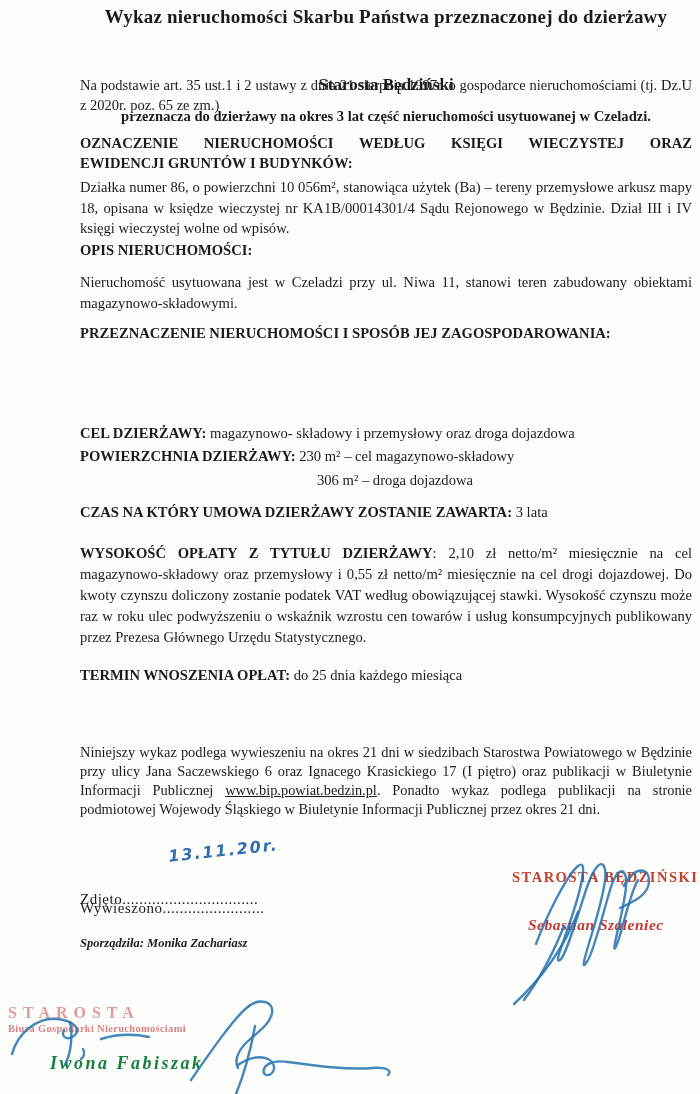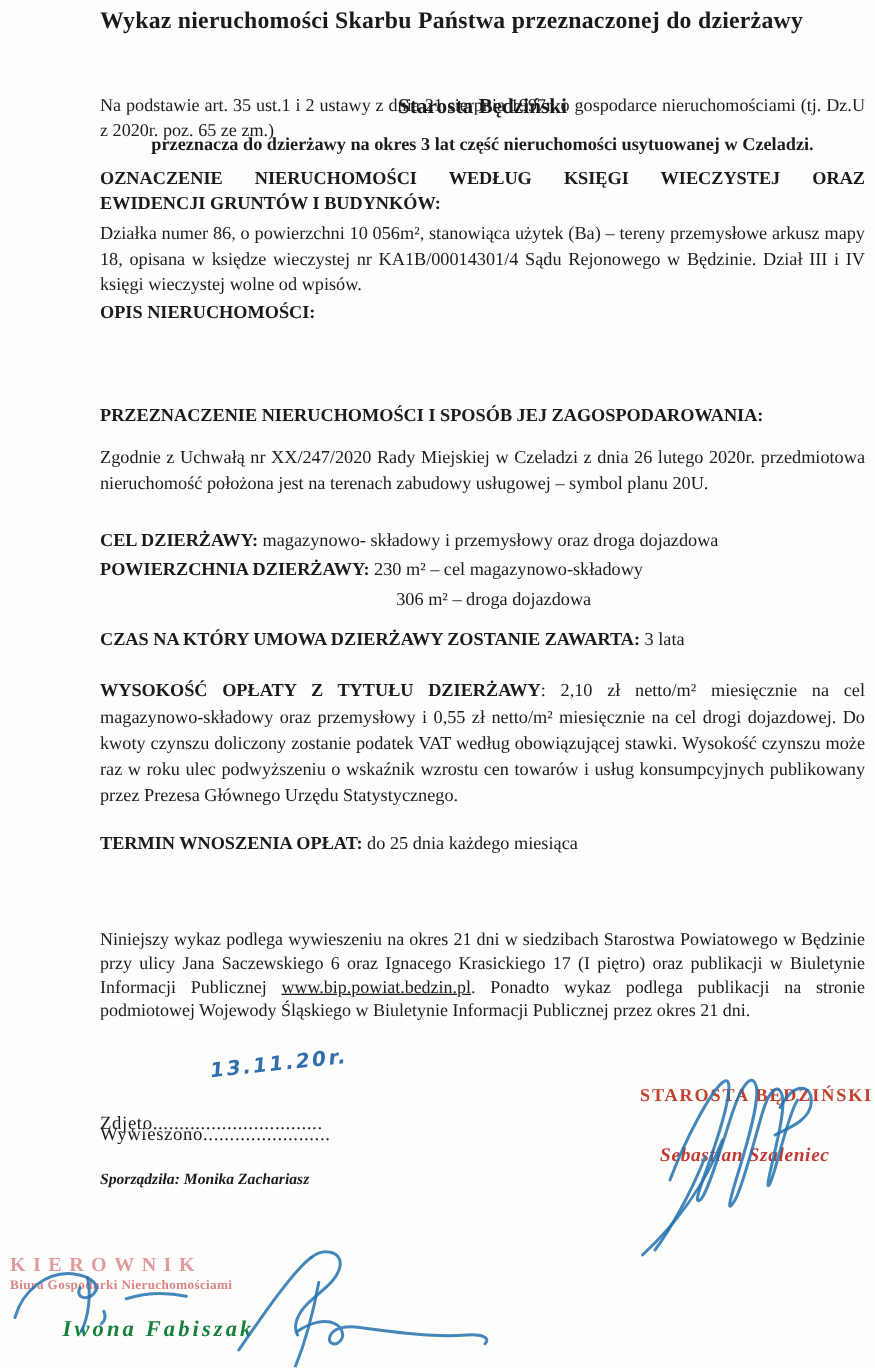--- a/index.html
+++ b/index.html
@@ -3,21 +3,21 @@
 <meta charset="utf-8">
 <style>
   html,body{margin:0;padding:0;background:#ffffff;}
   .page{
     position:relative;width:700px;height:1094px;background:#fdfdfc;overflow:hidden;
     font-family:"Liberation Serif",serif;color:#1b1b1b;
   }
   .abs{position:absolute;left:80px;width:612px;margin:0;}
   .b{font-weight:bold;}
   .j{text-align:justify;}
-  .title{top:6px;font-size:19px;font-weight:bold;letter-spacing:.2px;}
+  .title{top:6px;font-size:19px;font-weight:bold;text-align:center;letter-spacing:.2px;}
   .intro{top:36px;font-size:14.5px;line-height:19.5px;text-align:justify;margin-top:40px;}
   .authority{top:75px;font-size:17px;font-weight:bold;text-align:center;}
   .subtitle{top:108px;font-size:14.6px;font-weight:bold;text-align:center;}
   .sec-h{font-size:14.6px;font-weight:bold;line-height:20px;}
   .sec-h .hl1{display:block;text-align:justify;text-align-last:justify;}
   .sec-h .hl2{display:block;}
   .body-p{font-size:14.6px;line-height:20.5px;}
   .line{font-size:14.6px;line-height:19px;white-space:nowrap;}
   .pub{font-size:14.4px;line-height:19px;}
   .link{text-decoration:underline;cursor:pointer;}
@@ -49,23 +49,23 @@
 
   <div class="abs subtitle">przeznacza do dzierżawy na okres 3 lat  część nieruchomości usytuowanej w  Czeladzi.</div>
 
   <div class="abs sec-h" style="top:133px">
     <span class="hl1">OZNACZENIE NIERUCHOMOŚCI WEDŁUG KSIĘGI WIECZYSTEJ ORAZ</span>
     <span class="hl2">EWIDENCJI GRUNTÓW I BUDYNKÓW:</span>
   </div>
   <p class="abs body-p j" style="top:177px">Działka numer 86, o powierzchni 10 056m², stanowiąca użytek (Ba) – tereny przemysłowe arkusz mapy 18, opisana w księdze wieczystej nr KA1B/00014301/4 Sądu Rejonowego w Będzinie. Dział III i IV księgi wieczystej wolne od wpisów.</p>
 
   <div class="abs sec-h" style="top:240px">OPIS NIERUCHOMOŚCI:</div>
+  <p class="abs body-p j" style="top:272px">Nieruchomość usytuowana jest w Czeladzi przy ul. Niwa 11, stanowi teren zabudowany obiektami magazynowo-składowymi.</p>
 
   <div class="abs sec-h" style="top:323px">PRZEZNACZENIE NIERUCHOMOŚCI I SPOSÓB JEJ ZAGOSPODAROWANIA:</div>
-  <p class="abs body-p j" style="top:356px">Zgodnie z Uchwałą nr XX/247/2020 Rady Miejskiej w Czeladzi z dnia 26 lutego 2020r. przedmiotowa nieruchomość położona jest na terenach zabudowy usługowej – symbol planu 20U.</p>
 
   <div class="abs line" style="top:424px">
     <span class="b">CEL DZIERŻAWY:</span><span> magazynowo- składowy i przemysłowy oraz droga dojazdowa</span>
   </div>
 
   <div class="abs line" style="top:447px">
     <span class="b">POWIERZCHNIA DZIERŻAWY:</span><span> 230 m² – cel magazynowo-składowy</span>
   </div>
   <div class="abs line" style="top:471px;left:317px">306 m² – droga dojazdowa</div>
 
@@ -93,21 +93,21 @@
 
   <div class="abs st-title">STAROSTA BĘDZIŃSKI</div>
   <div class="abs st-name">Sebastian Szaleniec</div>
   <svg class="sig" style="left:498px;top:852px" width="160" height="160" viewBox="0 0 160 160">
     <path d="M38 92 C50 60 70 22 80 14 C90 6 84 34 74 64 C64 94 56 112 62 108 C68 104 80 62 88 38 C96 14 104 6 107 17 C110 28 100 62 92 88 C84 114 84 118 90 108 C96 98 106 58 112 38 C118 18 126 14 128 26 C130 38 122 68 118 86 C114 104 118 98 124 76 C130 54 136 34 140 28"></path>
     <path d="M126 34 C138 12 152 16 151 30 C150 44 134 50 122 56"></path>
     <path d="M80 60 C66 96 42 128 16 152"></path>
     <path d="M66 74 C54 104 38 132 26 148"></path>
   </svg>
 
-  <div class="abs kw-title">KIEROWNIK</div>
+  <div class="abs kw-title">STAROSTA</div>
   <div class="abs kw-sub">Biura Gospodarki Nieruchomościami</div>
   <div class="abs kw-name">Iwona Fabiszak</div>
   <svg class="sig" style="left:8px;top:1008px" width="152" height="60" viewBox="0 0 152 60">
     <path d="M4 46 C10 24 30 9 50 11 C66 13 73 21 67 27 C61 33 52 30 56 22"></path>
     <path d="M62 14 C65 28 63 45 57 57"></path>
     <path d="M75 41 C77 45 76 49 73 51"></path>
     <path d="M93 31 C109 26 127 26 141 29"></path>
   </svg>
 
   <svg class="sig" style="left:175px;top:998px" width="232" height="96" viewBox="0 0 232 96">

